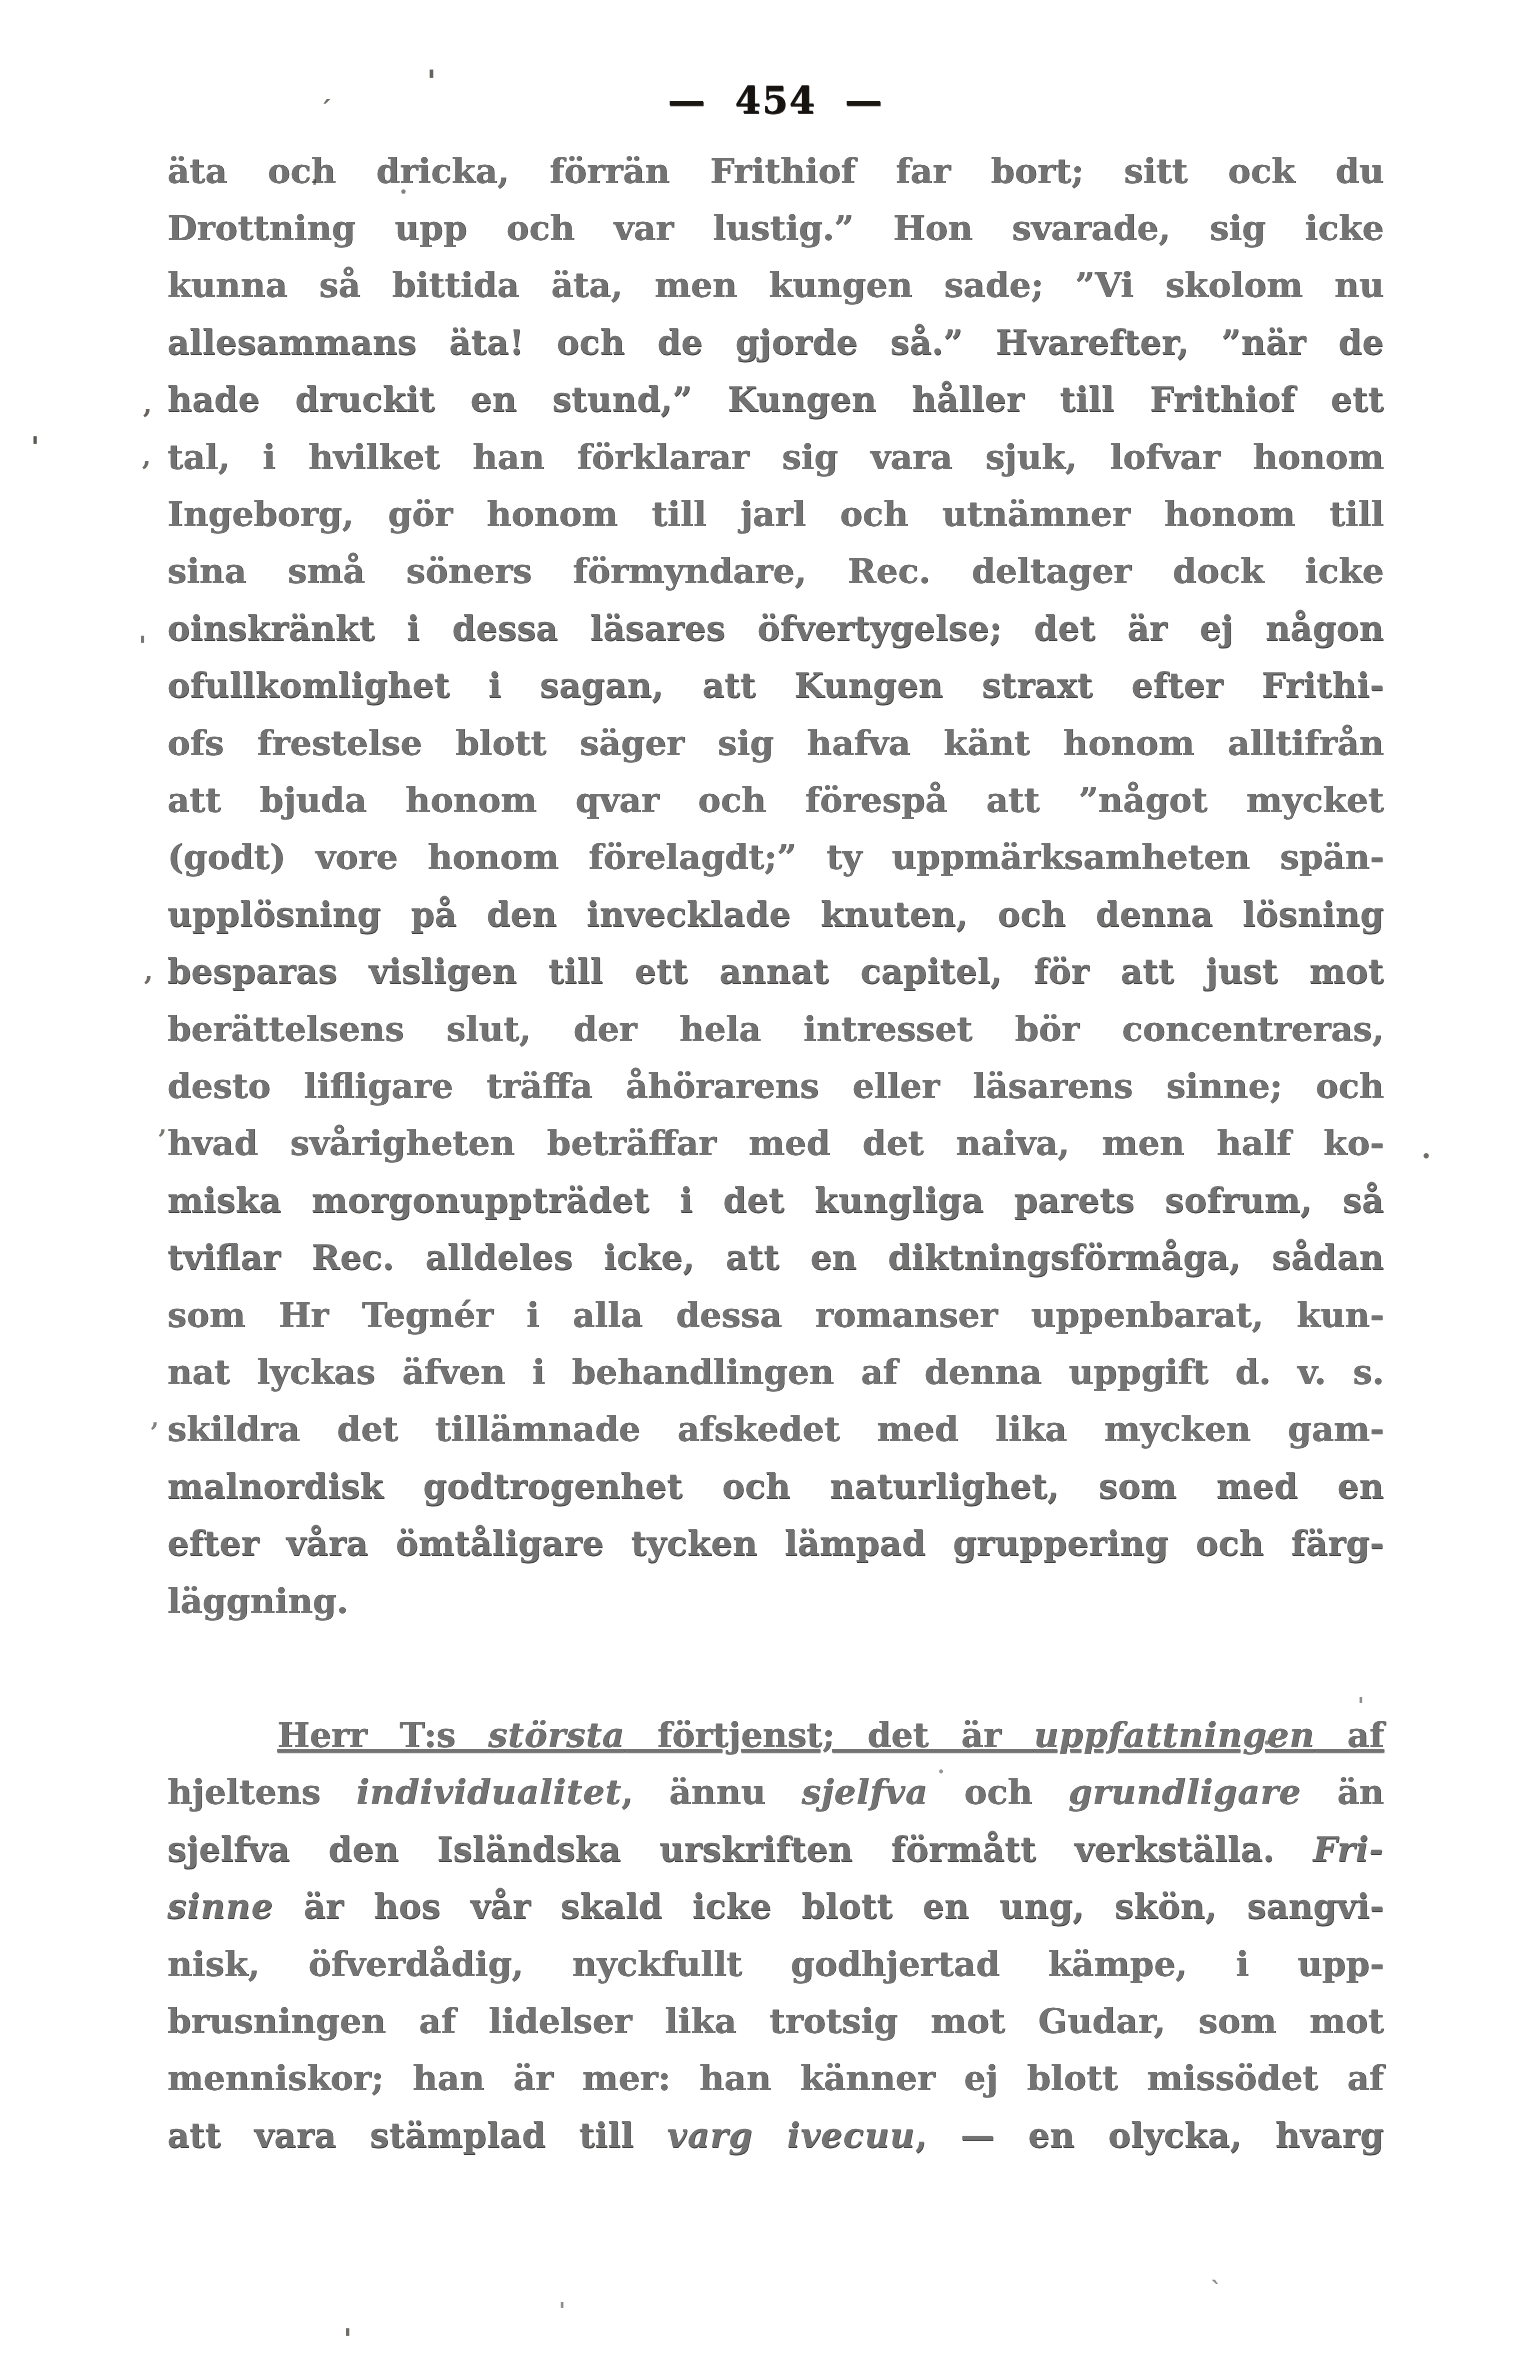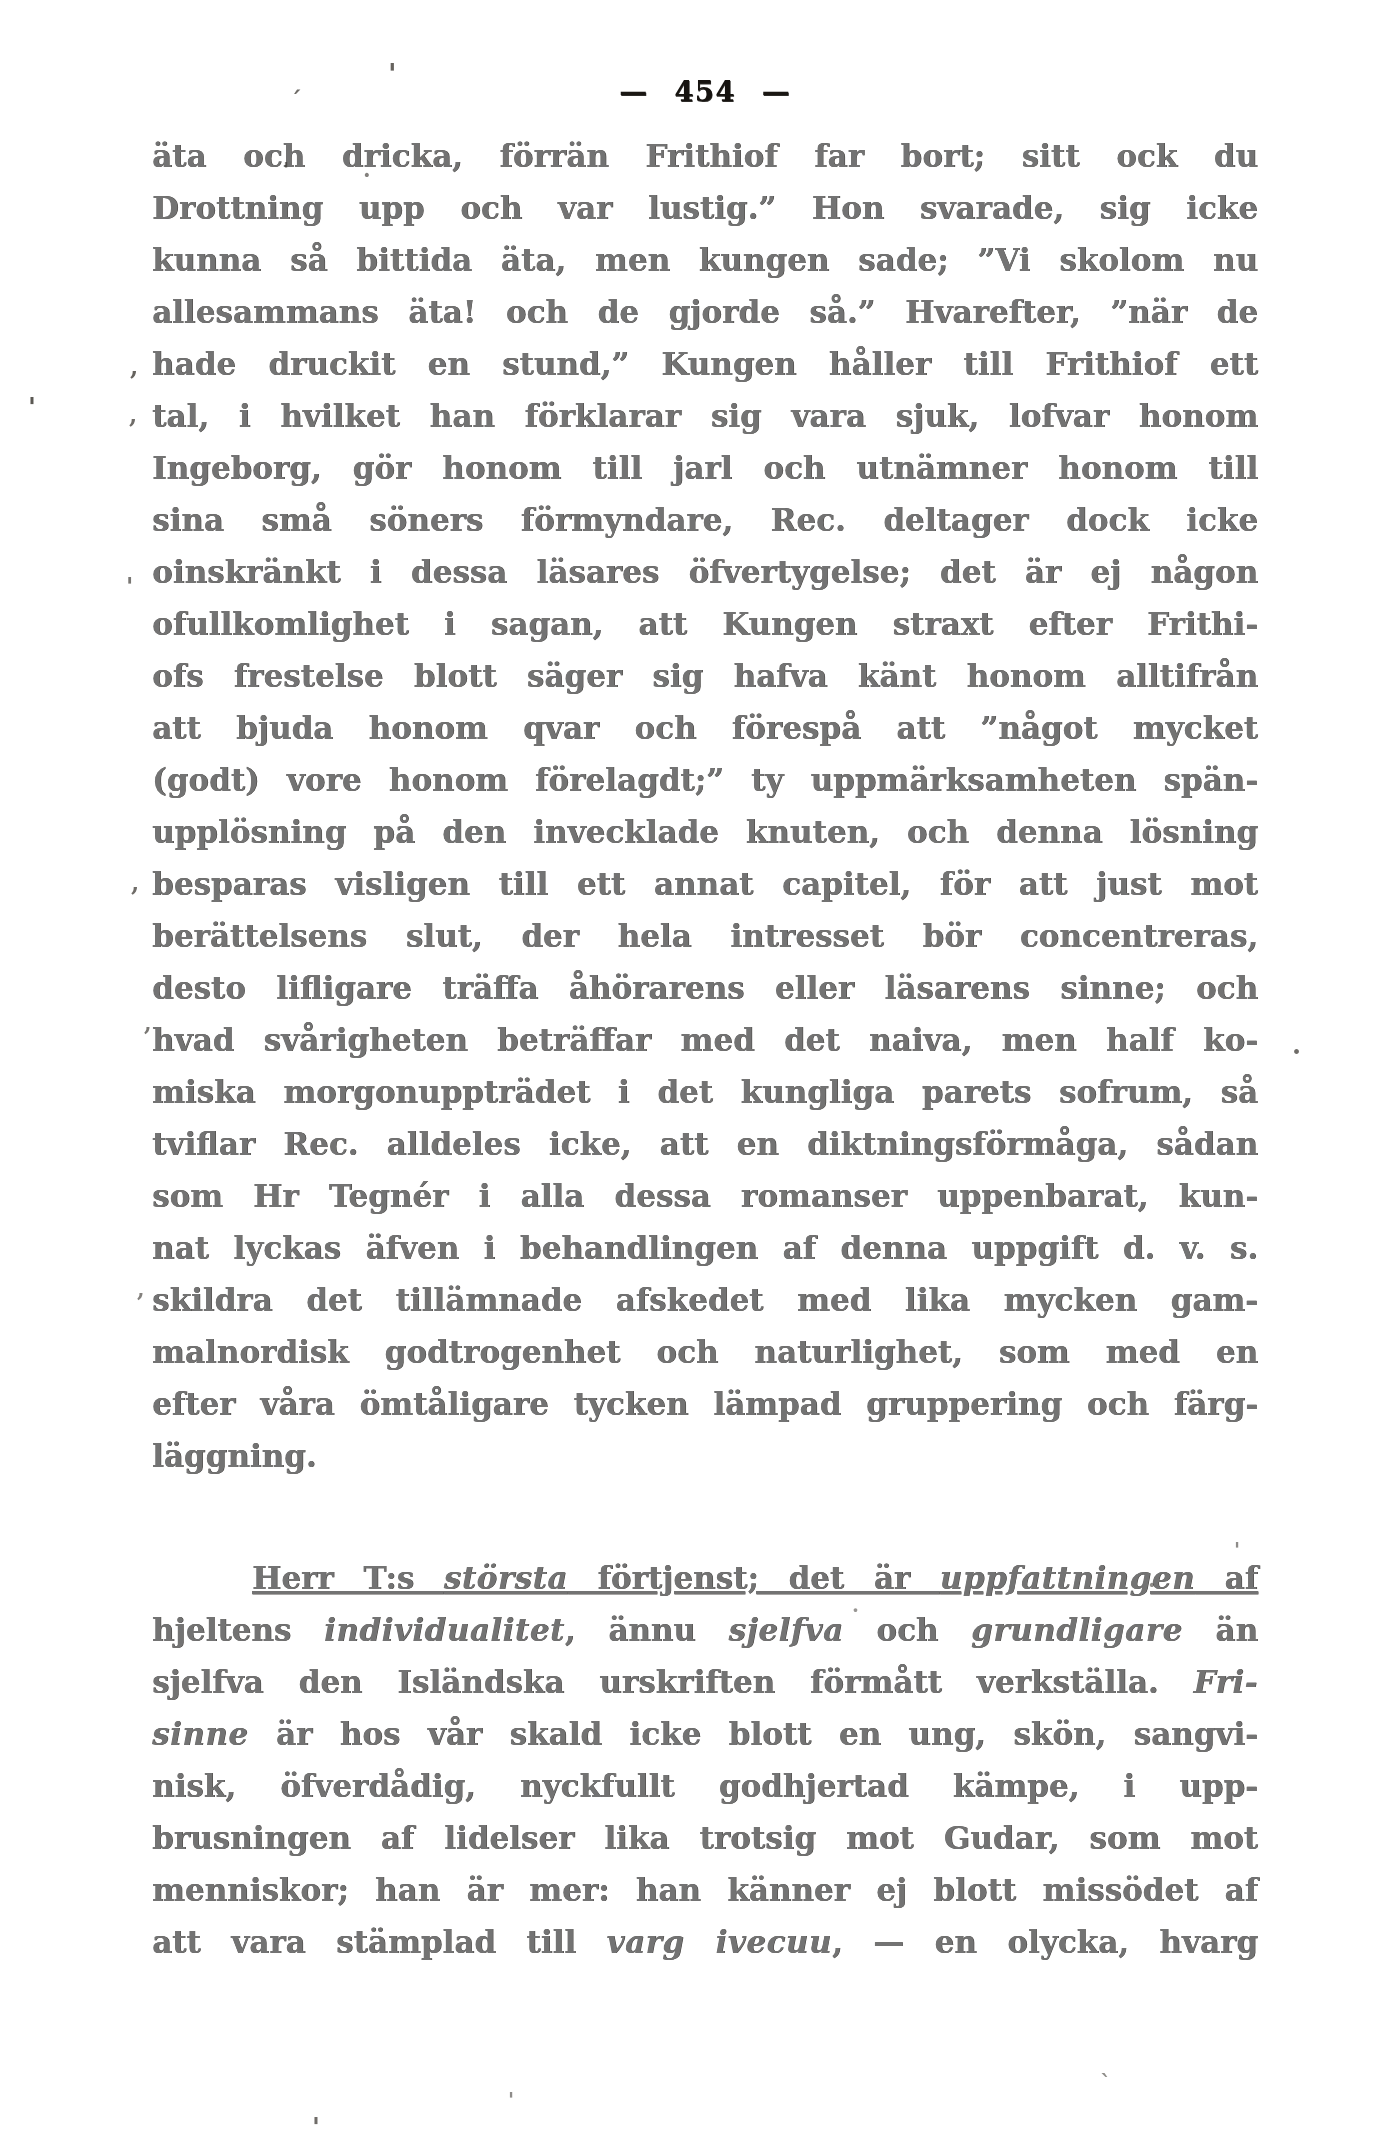--- a/index.html
+++ b/index.html
@@ -17,21 +17,21 @@
     width: 1400px;
     height: 2148px;
     background: #ffffff;
     color: #161310;
   }
   .header {
     margin-top: 70px;
     margin-left: 152px;
     width: 1106px;
     text-align: center;
-    font-size: 28px;
+    font-size: 34px;
     font-weight: 700;
     letter-spacing: 1px;
     height: 44px;
     line-height: 44px;
     text-shadow: 0.5px 0.5px 0.6px rgba(10,8,5,0.85);
   }
   .header .dash {
     font-weight: 700;
     padding: 0 26px;
     color: #1a1713;

